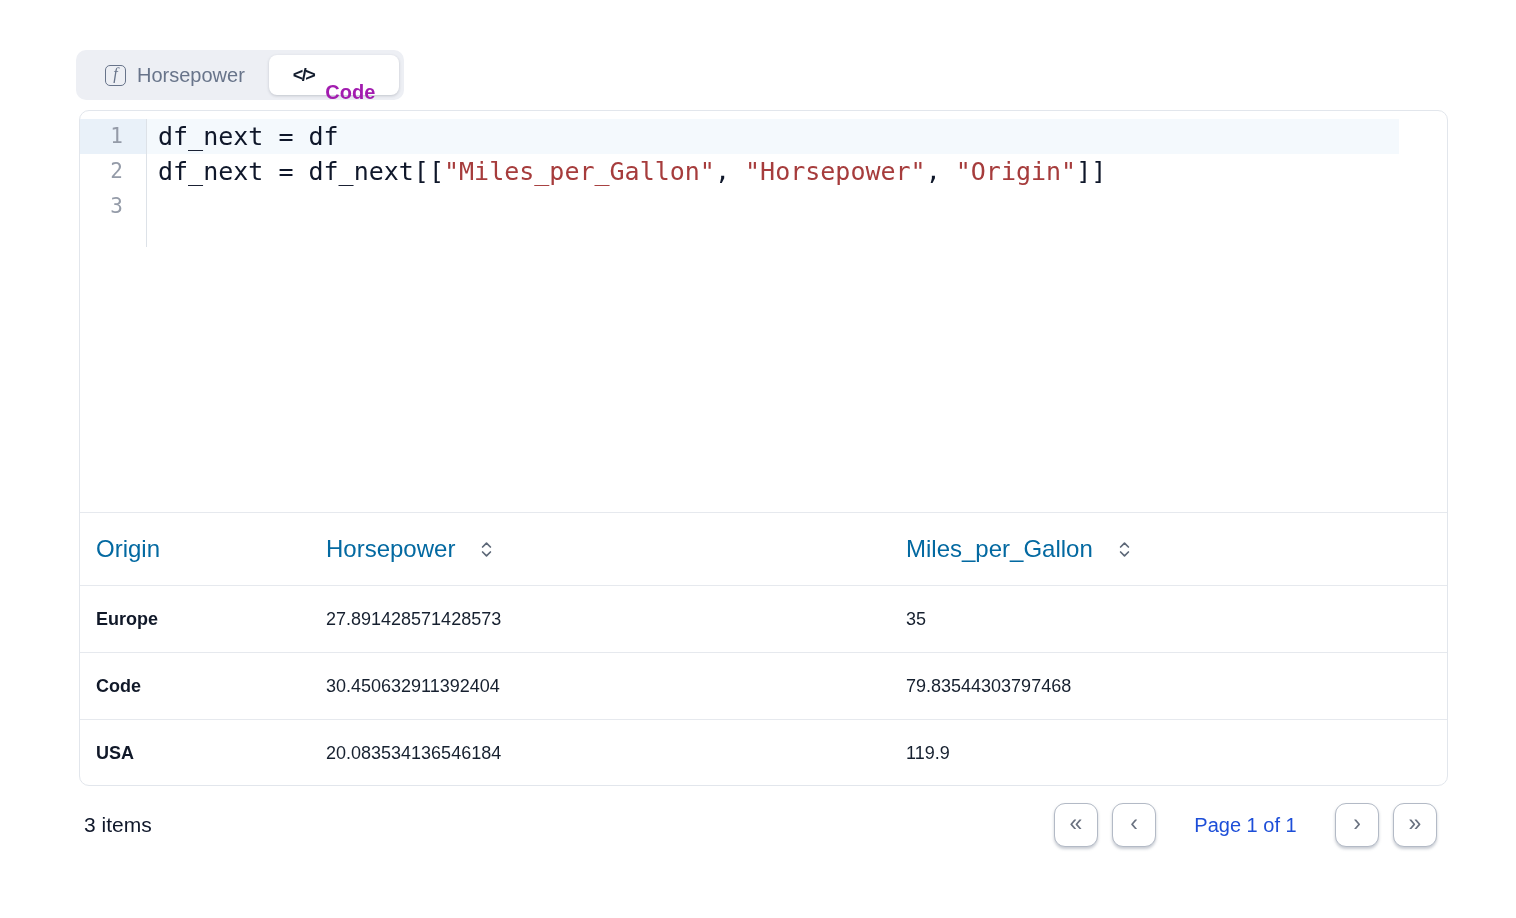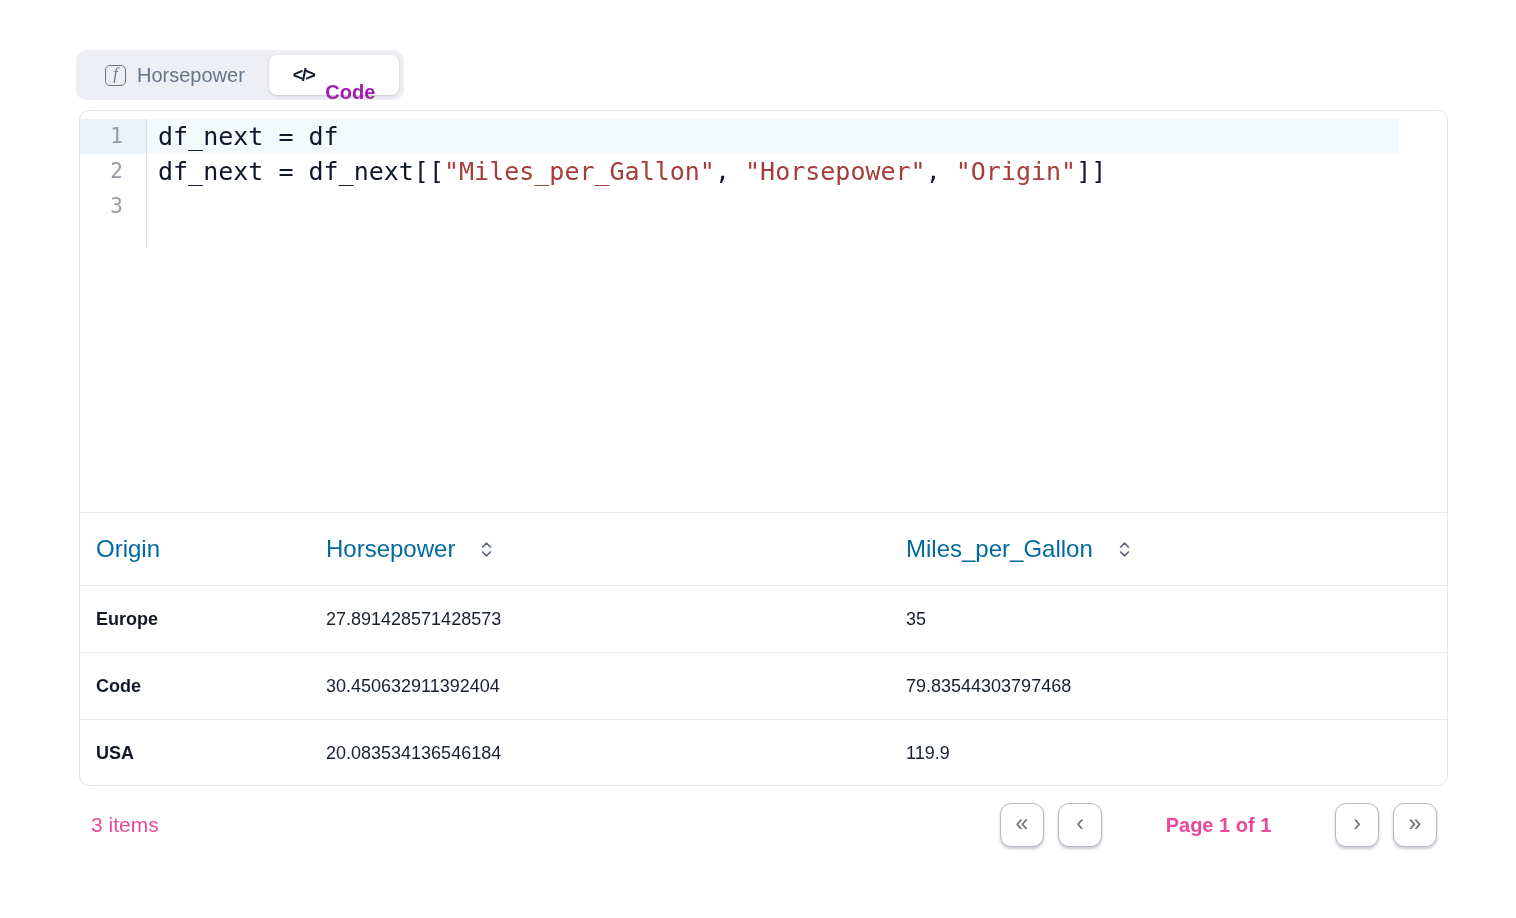--- a/index.html
+++ b/index.html
@@ -78,34 +78,34 @@
   .trow { height: 67px; border-bottom: 1px solid #e6e9ee; }
   .trow:last-child { border-bottom: none; }
   .td { color: #16202f; font-size: 18px; font-weight: 400; }
   .td.rowhead { font-weight: 700; color: #101828; }
 
   
   .footer {
     position: absolute; left: 79px; top: 803px; width: 1369px; height: 44px;
     display: flex; align-items: center; justify-content: space-between;
   }
-  .items-count { margin-left: 12px; color: #ec4899; font-size: 21px; }
+  .items-count { margin-left: 5px; color: #0f172a; font-size: 21px; }
   .pagination { display: flex; align-items: center; margin-right: 11px; }
   .pg-btn {
     width: 44px; height: 44px; background: #ffffff;
     border: 1.5px solid #b3bac6; border-radius: 11px;
     display: flex; align-items: center; justify-content: center;
     color: #6a7280; font-size: 23px; font-weight: 500; line-height: 1;
     box-shadow: 0 2px 3px rgba(95,105,125,0.35);
     cursor: pointer; user-select: none; padding-bottom: 3px;
   }
   .pg-gap-sm { width: 14px; }
   .page-label {
-    width: 233px; text-align: center;
-    color: #ec4899; font-size: 20px; font-weight: 700;
+    width: 179px; text-align: center;
+    color: #1d4ed8; font-size: 20px; font-weight: 400;
   }
 </style>
 </head>
 <body>
 
 <div class="page">
 
   <div class="tabbar">
     <div class="tab inactive">
       <span class="fn-icon">f</span>

